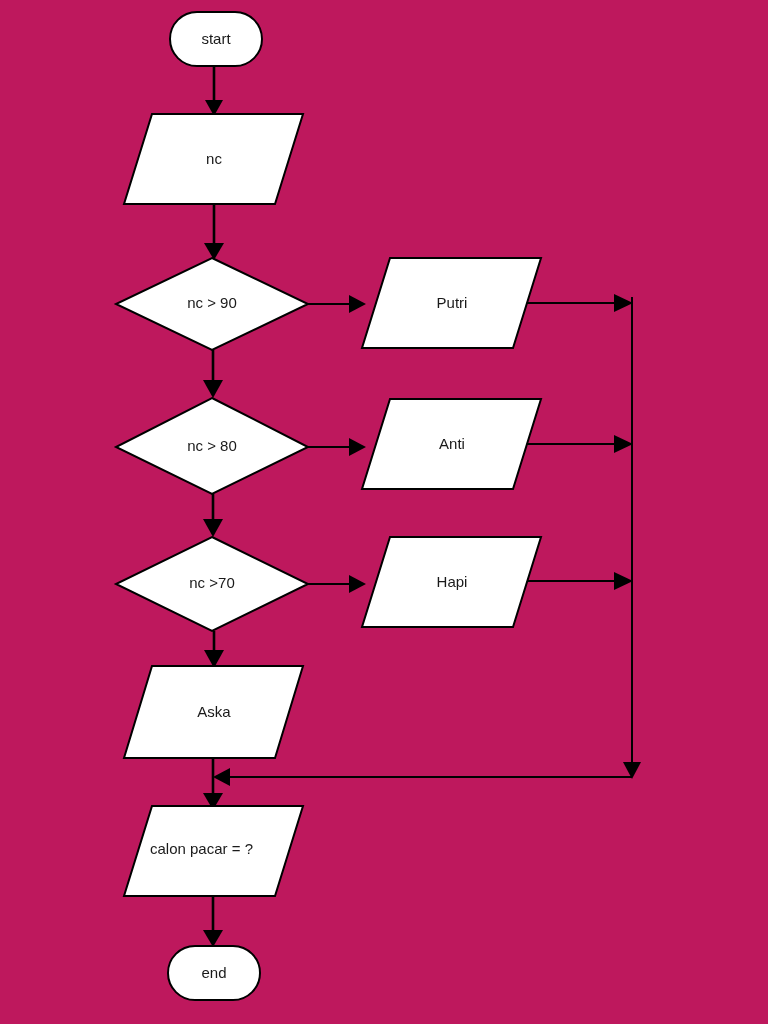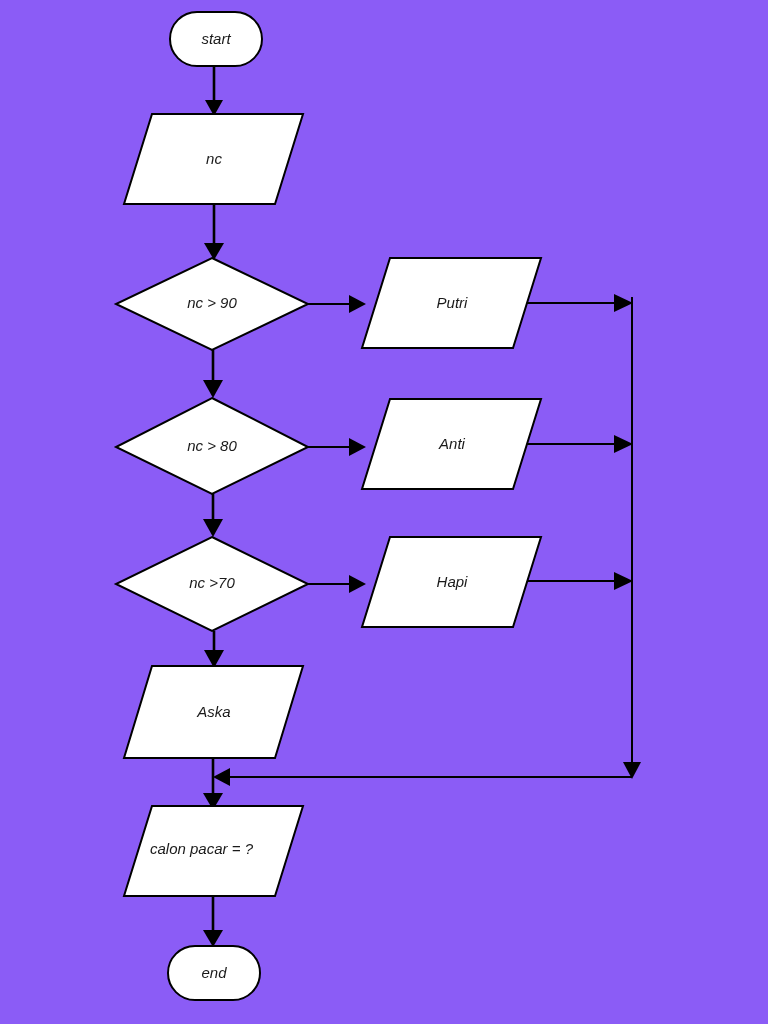--- a/index.html
+++ b/index.html
@@ -10,22 +10,21 @@
   body {
     width: 768px;
     height: 1024px;
     font-family: "Liberation Sans", sans-serif;
     overflow: hidden;
   }
   #flowchart-root {
     position: relative;
     width: 768px;
     height: 1024px;
-    background: #8b5cf6;
-    font-style: italic;
+    background: #be185d;
   }
   svg.diagram {
     display: block;
     width: 768px;
     height: 1024px;
   }
   .shape-outline {
     fill: #ffffff;
     stroke: #000000;
     stroke-width: 2;

